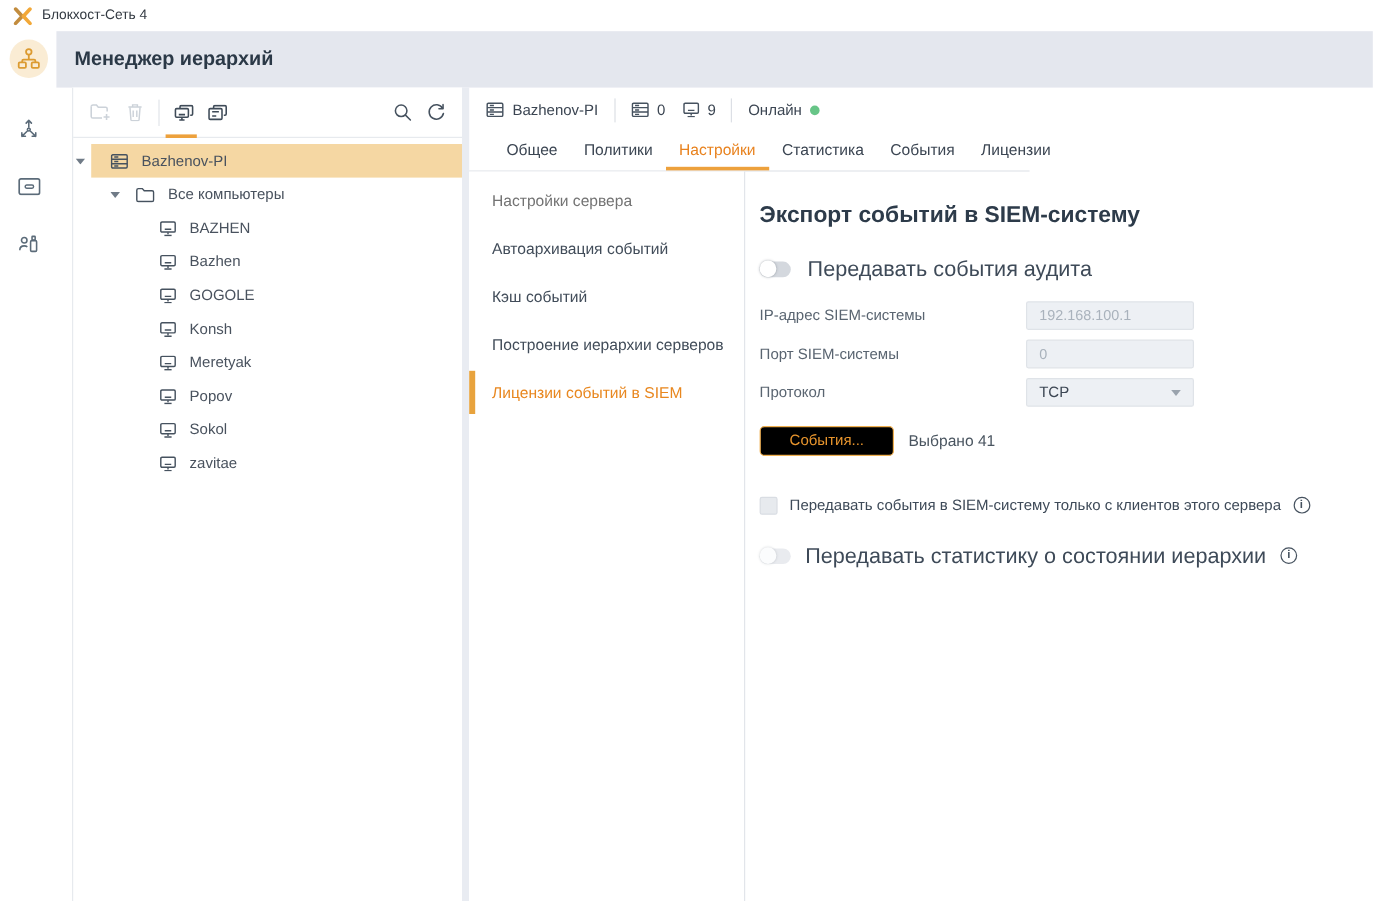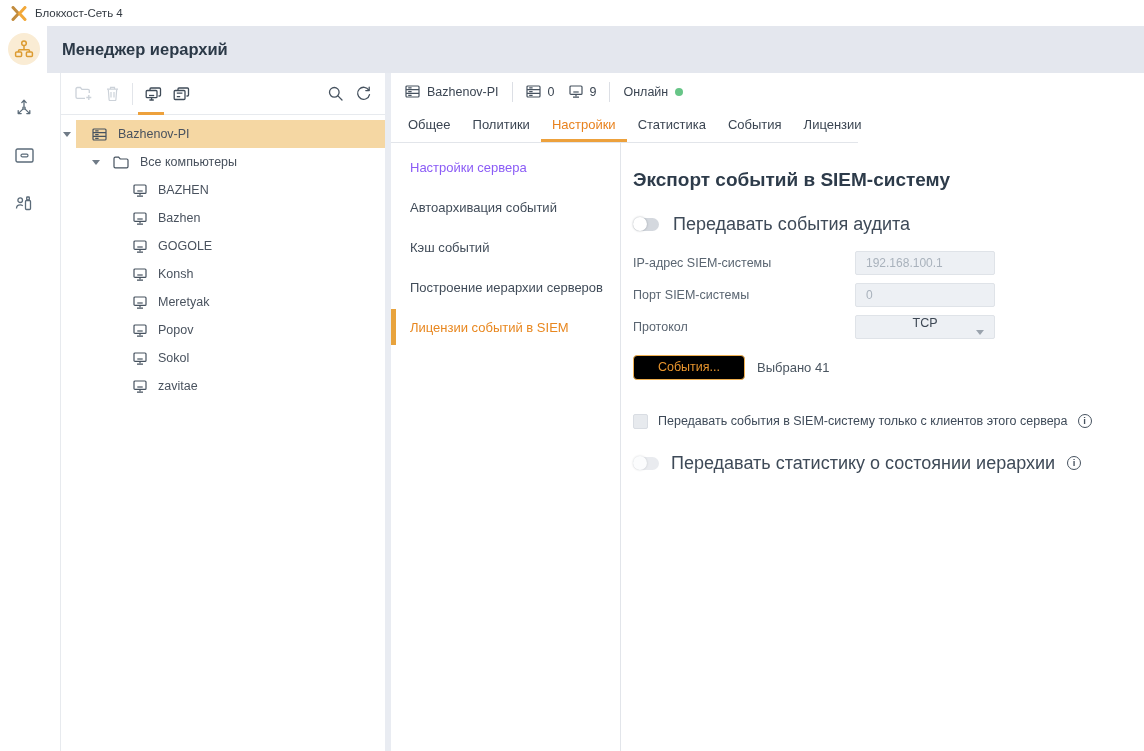--- a/index.html
+++ b/index.html
@@ -47,30 +47,30 @@
 
   
   .server-header { position:absolute; left:391px; top:73px; width:753px; height:37px;
                    display:flex; align-items:center; font-size:12.5px; color:#3b4552; }
   .sh-item { display:flex; align-items:center; gap:7px; }
   .sh-sep { width:1px; height:20px; background:#dcdfe5; margin:0 13px; }
   .online-dot { width:8px; height:8px; border-radius:50%; background:#67c587; margin-left:7px; }
 
   
   .tabs { position:absolute; left:391px; top:110px; width:467px; height:33px;
-          border-bottom:1px solid #e2e5ea; display:flex; padding-left:6px; }
+          border-bottom:1px solid #e2e5ea; display:flex; padding-left:20px; }
   .tab { padding:0 11px; display:flex; align-items:center; font-size:13px; color:#3b4552;
          border-bottom:3px solid transparent; cursor:pointer; }
   .tab.active { color:#e8821e; border-bottom-color:#eda13c; }
 
   
   .submenu { position:absolute; left:391px; top:143px; width:229px; height:608px; background:#fff; padding-top:4px; }
   .sm-item { position:relative; height:40px; display:flex; align-items:center; padding-left:19px;
              font-size:13px; color:#414c59; cursor:pointer; }
-  .sm-item.section { color:#8b5cf6; cursor:default; }
+  .sm-item.section { color:#737373; cursor:default; }
   .sm-item.active { color:#e8871f; }
   .sm-item.active::before { content:""; position:absolute; left:0; top:2px; bottom:2px; width:5px; background:#e8a33d; }
   .content-sep { position:absolute; left:620px; top:143px; width:1px; height:608px; background:#e2e5ea; }
 
   
   .content { position:absolute; left:621px; top:143px; width:523px; height:608px; padding-left:12px; }
   .content-title { margin-top:26px; font-size:19px; font-weight:700; color:#2d3b4a; }
   .row { display:flex; align-items:center; }
   .toggle-row { margin-top:23px; height:20px; gap:14px; }
   .toggle { width:26px; height:13px; border-radius:7px; background:#d4d8de; position:relative; cursor:pointer; flex:none; }
@@ -79,21 +79,21 @@
   .toggle.lighter { background:#e9ebef; }
   .toggle.lighter .knob { background:#fbfcfd; box-shadow:0 0 2px rgba(60,70,85,.25); }
   .toggle-label { font-size:18px; color:#3e4a58; }
 
   .form { margin-top:13px; }
   .form-row { height:32px; display:flex; align-items:center; }
   .form-label { width:222px; font-size:12.5px; color:#5a6571; }
   .field { width:140px; height:24px; background:#edf0f4; border:1px solid #dfe3e8; border-radius:2px;
            font-family:"Liberation Sans",sans-serif; font-size:12px; color:#a9b2bc; padding:0 10px; }
   .select { width:140px; height:24px; background:#edf0f4; border:1px solid #dfe3e8; border-radius:2px;
-            display:flex; align-items:center; padding:0 10px; font-size:12.5px; color:#3c4653; cursor:pointer;flex-direction:column; }
+            display:flex; align-items:center; padding:0 10px; font-size:12.5px; color:#3c4653; cursor:pointer; }
   .select .chev { margin-left:auto; width:0; height:0; border-left:4px solid transparent;
                   border-right:4px solid transparent; border-top:5px solid #9aa3ad; }
 
   .btn-row { margin-top:11px; height:26px; gap:12px; }
   .btn-outline { width:112px; height:25px; border:1px solid #f0b050; border-radius:4px; background:#000000;
                  color:#e8952d; font-size:12.5px; display:flex; align-items:center; justify-content:center; cursor:pointer; }
   .selected-count { font-size:13px; color:#4a5560; }
 
   .check-row { margin-top:32px; height:18px; gap:10px; }
   .checkbox { width:15px; height:15px; background:#e7eaee; border:1px solid #d9dde3; border-radius:2px; cursor:pointer; flex:none; }

